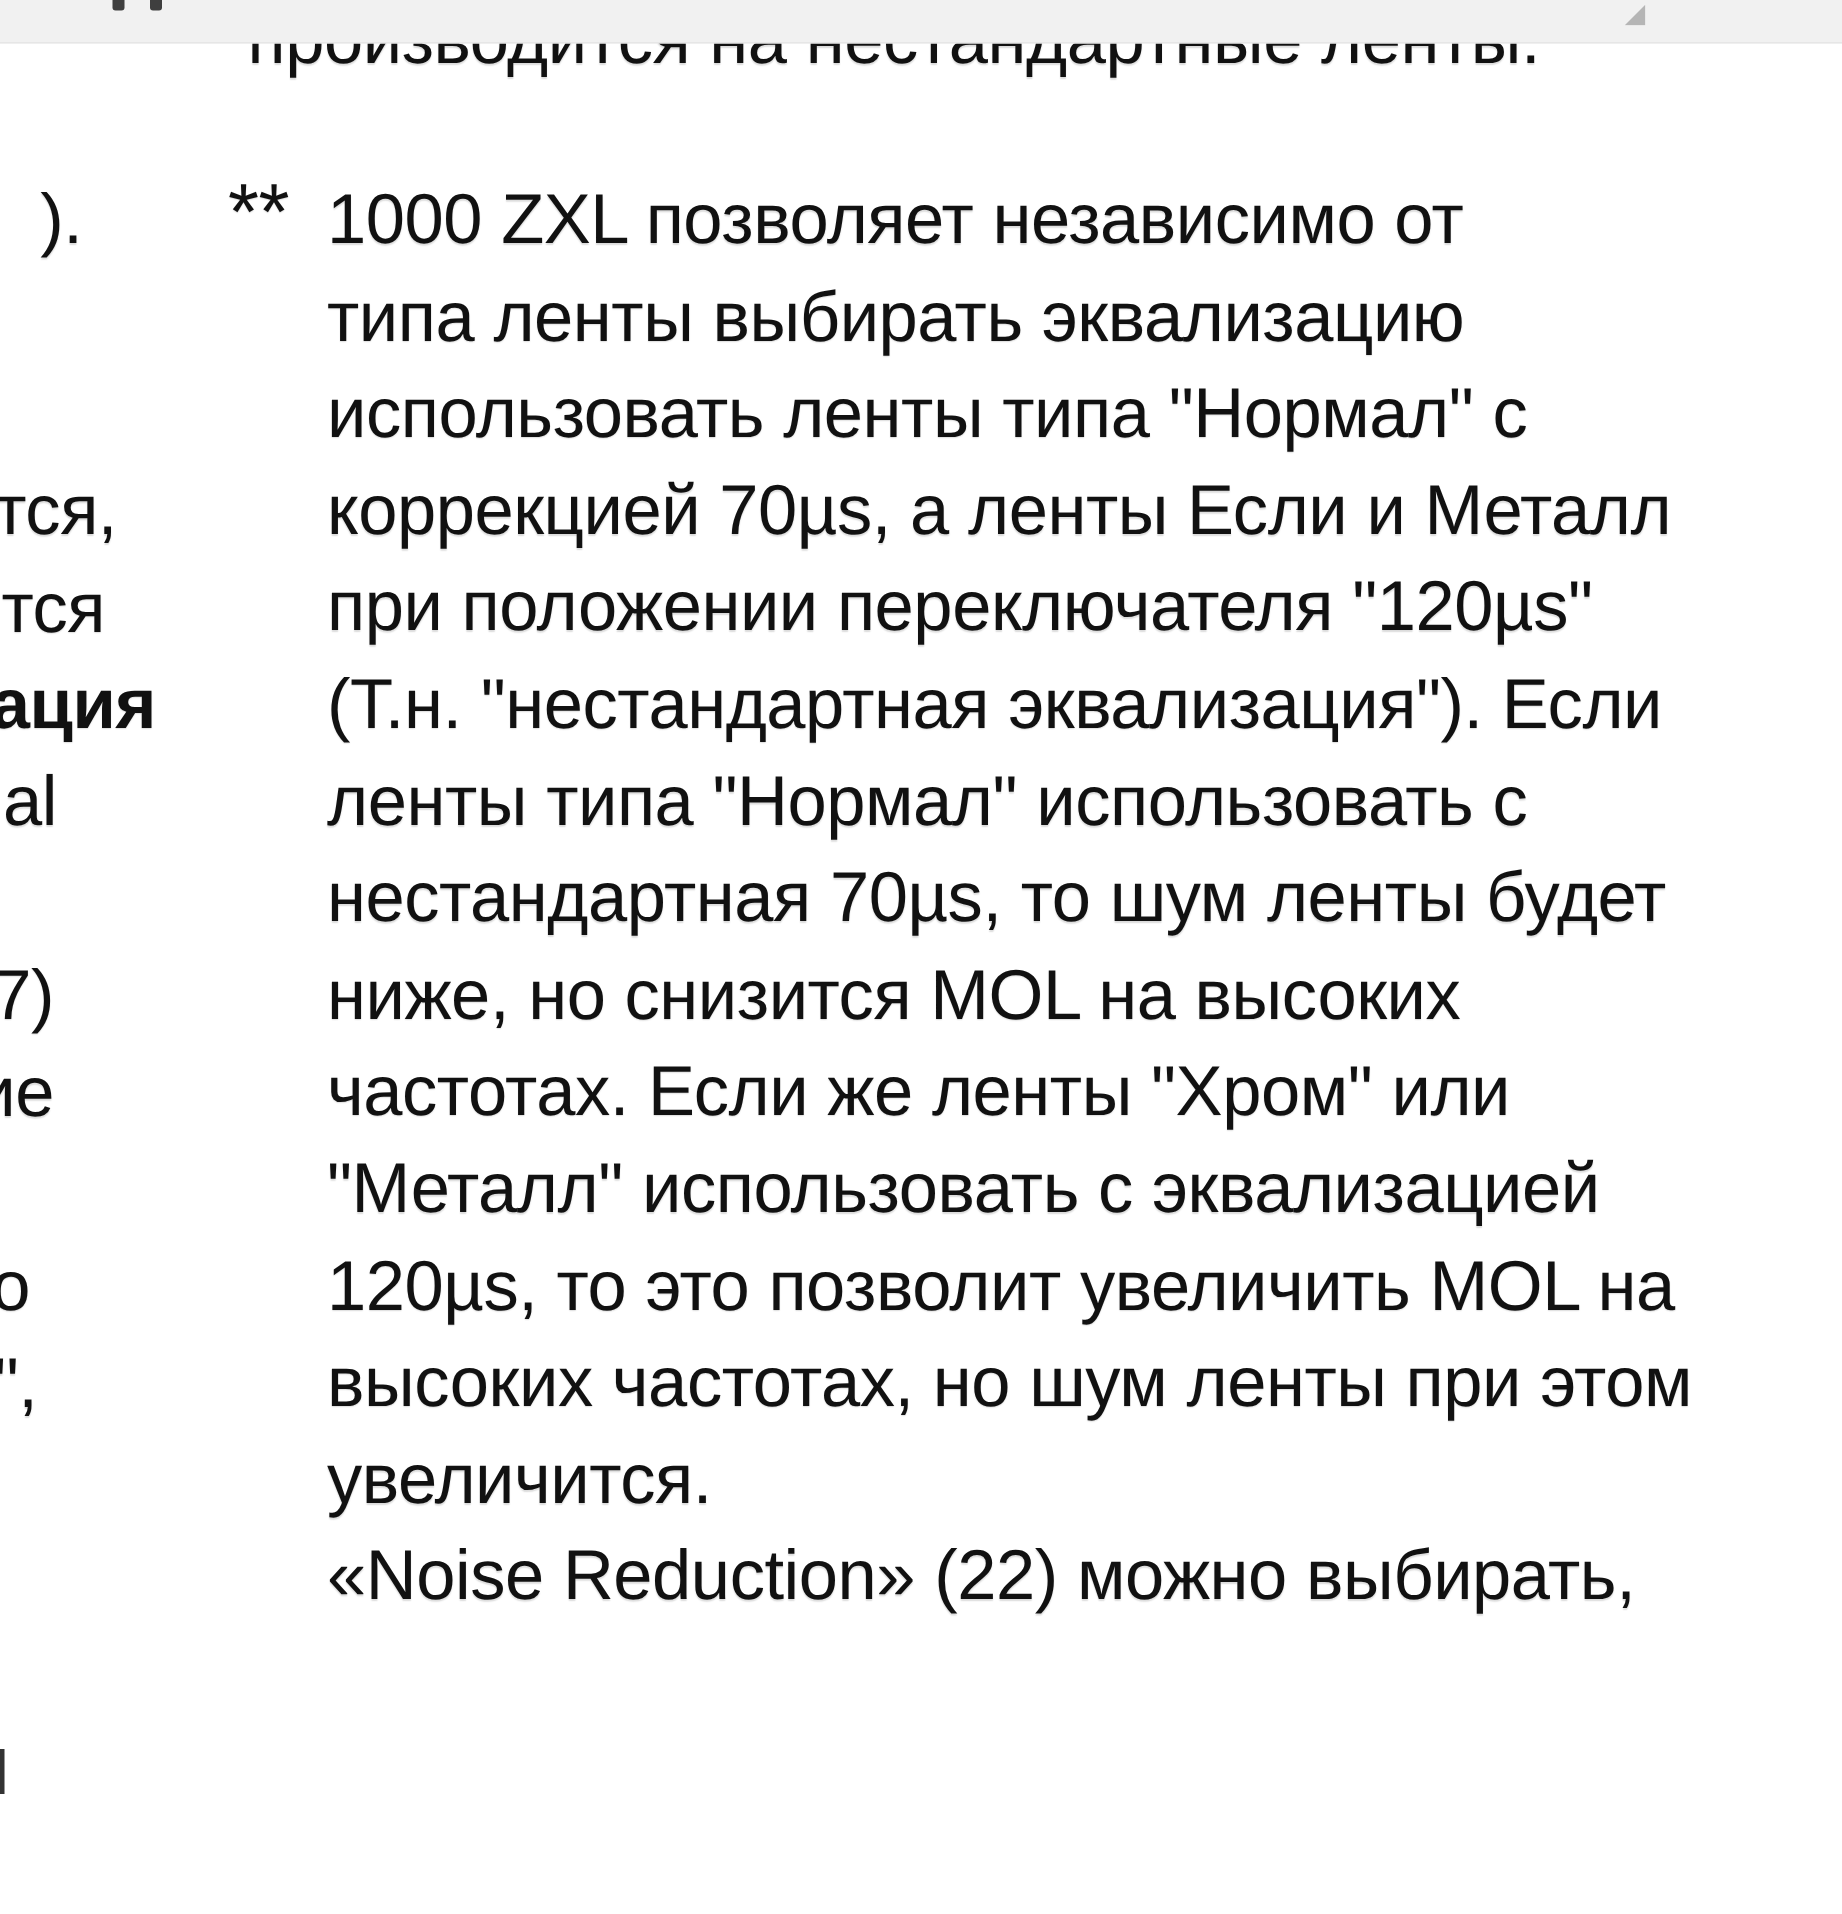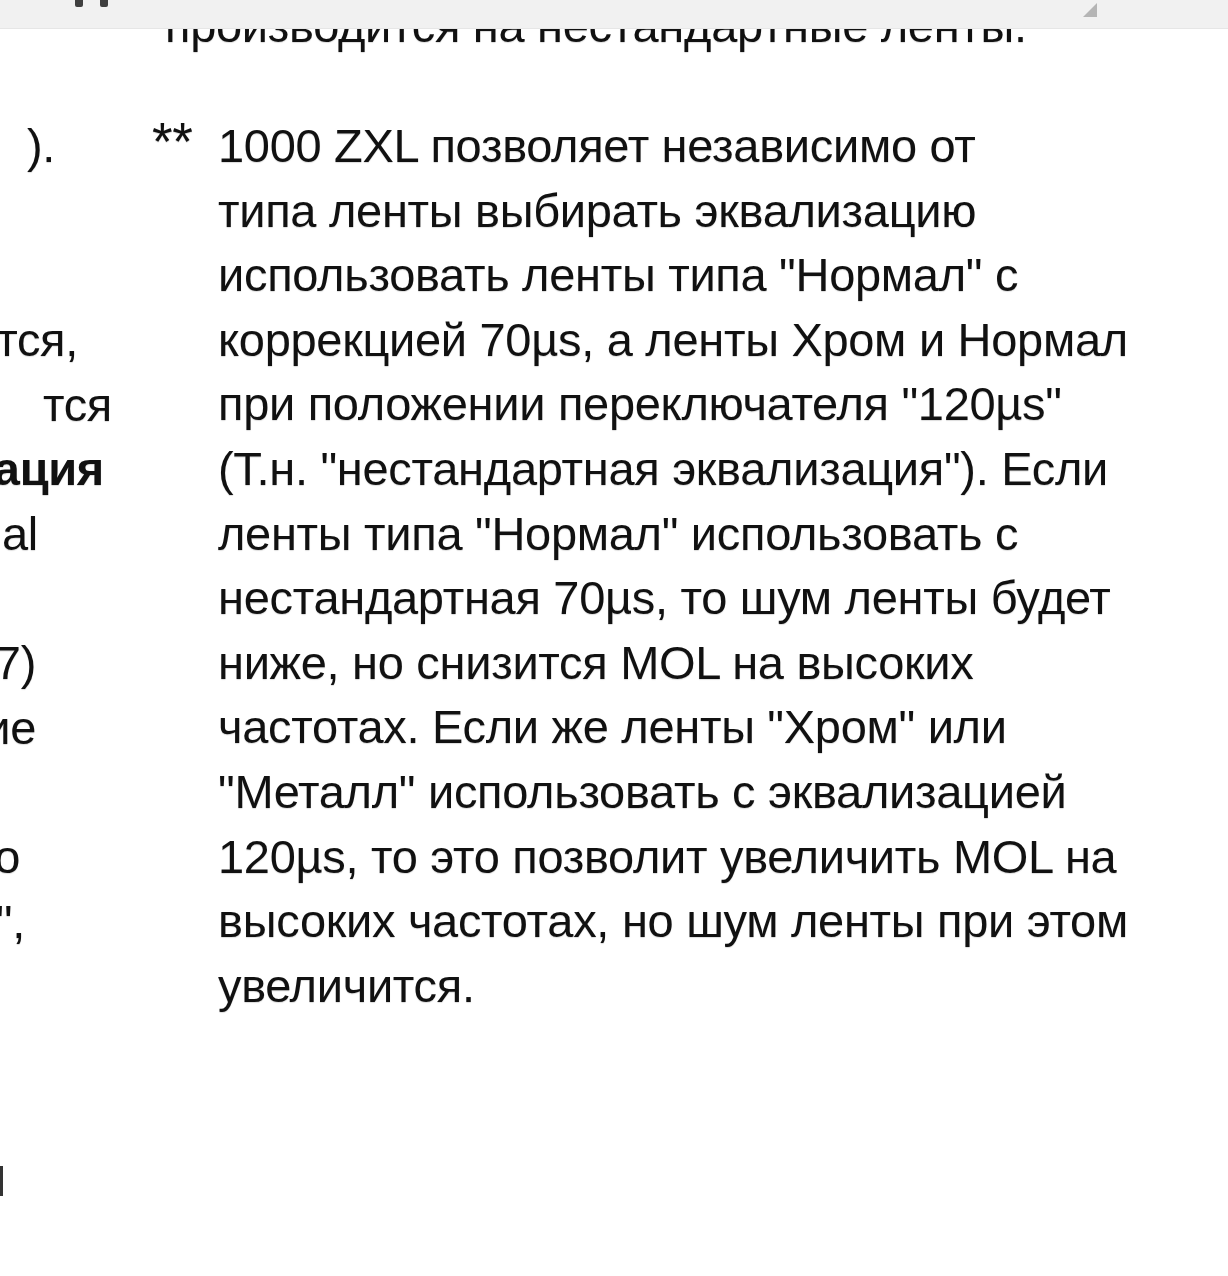--- a/index.html
+++ b/index.html
@@ -97,36 +97,37 @@
     <span class="stem stem2"></span>
     <div class="resize-triangle"></div>
   </div>
 
   <div class="doc-text footnote-marker">**</div>
 
   <div class="body-lines">
     <div class="doc-text line">1000 ZXL позволяет независимо от</div>
     <div class="doc-text line">типа ленты выбирать эквализацию</div>
     <div class="doc-text line">использовать ленты типа "Нормал" с</div>
-    <div class="doc-text line">коррекцией 70µs, а ленты Хром и Нормал</div>
+    <div class="doc-text line">коррекцией 70µs, а ленты Если и Металл</div>
     <div class="doc-text line">при положении переключателя "120µs"</div>
     <div class="doc-text line">(Т.н. "нестандартная эквализация"). Если</div>
     <div class="doc-text line">ленты типа "Нормал" использовать с</div>
     <div class="doc-text line">нестандартная 70µs, то шум ленты будет</div>
     <div class="doc-text line">ниже, но снизится MOL на высоких</div>
     <div class="doc-text line">частотах. Если же ленты "Хром" или</div>
     <div class="doc-text line">"Металл" использовать с эквализацией</div>
     <div class="doc-text line">120µs, то это позволит увеличить MOL на</div>
     <div class="doc-text line">высоких частотах, но шум ленты при этом</div>
     <div class="doc-text line">увеличится.</div>
+    <div class="doc-text line">«Noise Reduction» (22) можно выбирать,</div>
   </div>
 
   <div class="doc-text left-frag" style="top:122px; right:1173px;">).</div>
   <div class="doc-text left-frag" style="top:316px; right:1150px;">тся,</div>
-  <div class="doc-text left-frag" style="top:381px; right:1116px;">тся</div>
+  <div class="doc-text left-frag" style="top:381px; right:1158px;">тся</div>
   <div class="doc-text left-frag" style="top:445px; right:1124px;font-weight:bold;">ация</div>
   <div class="doc-text left-frag" style="top:510px; right:1190px;">al</div>
   <div class="doc-text left-frag" style="top:639px; right:1192px;">7)</div>
   <div class="doc-text left-frag" style="top:704px; right:1192px;">ие</div>
   <div class="doc-text left-frag" style="top:833px; right:1208px;">о</div>
   <div class="doc-text left-frag" style="top:898px; right:1203px;">",</div>
 
   <div class="sliver"></div>
 
 </div>

